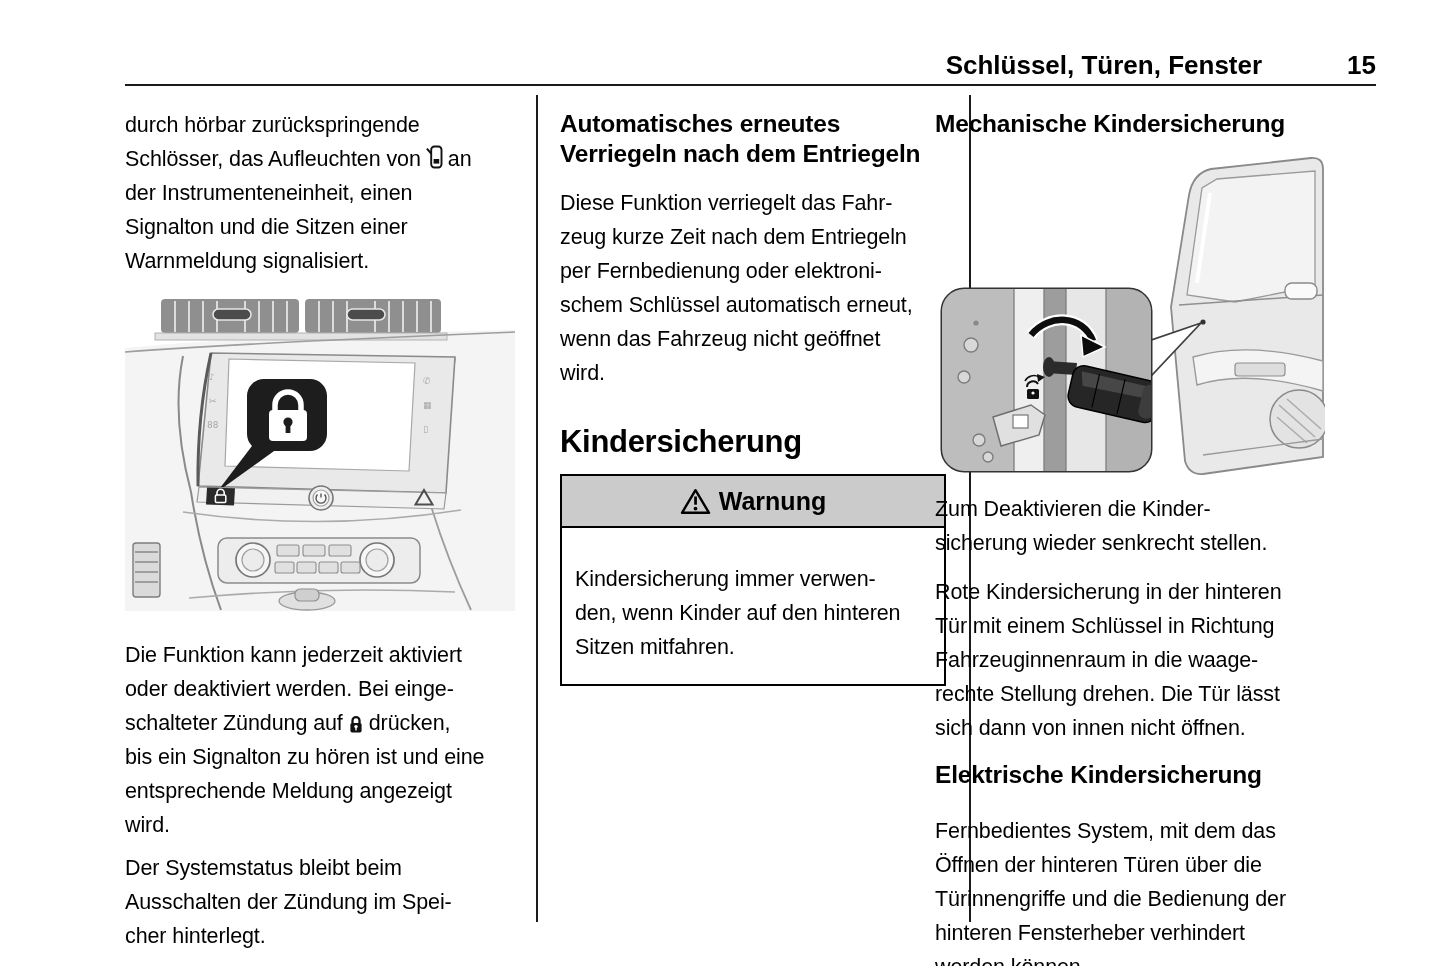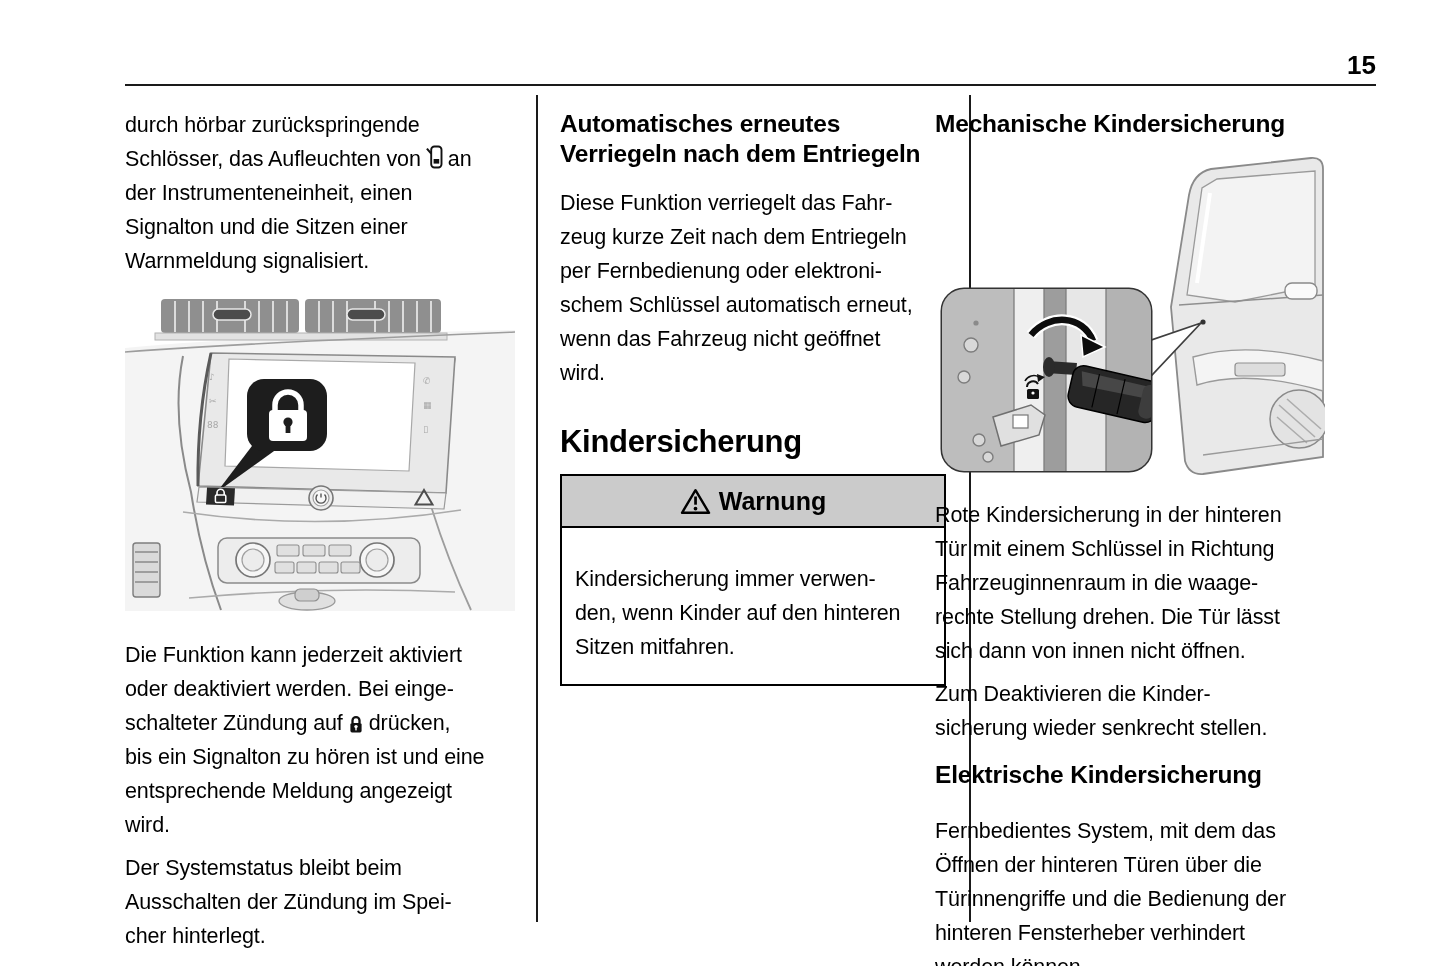--- a/index.html
+++ b/index.html
@@ -57,20 +57,21 @@
     font-size:25px; font-weight:bold;
   }
   .warn-body { padding:34px 13px 20px 13px; }
 </style>
 </head>
 <body>
 
 <div class="page">
 
   <div class="header">
+    <span>Schlüssel, Türen, Fenster</span>
     <span>15</span>
   </div>
   <div class="header-rule"></div>
 
   <div class="v-divider left"></div>
   <div class="v-divider right"></div>
 
   <div class="col col-1">
     <p class="body-text" style="margin-top:8px;"><span>durch hörbar zurückspringende
 Schlösser, das Aufleuchten von</span><svg class="inline-icon" width="17" height="26" viewBox="0 0 17 26">
@@ -287,27 +288,27 @@
               <rect x="92" y="234" width="12" height="10" rx="1.5" fill="#111"></rect>
               <circle cx="98" cy="238" r="1.6" fill="#fff"></circle>
               <path d="M90 226 a10 10 0 0 1 14 -4" stroke="#111" stroke-width="1.6" fill="none"></path>
               <polygon points="102,219 110,222 103,227" fill="#111"></polygon>
             </g>
           </g>
         </g>
       </svg>
     </figure>
 
+    <p class="body-text" style="margin-top:9px;">Zum Deaktivieren die Kinder-
+sicherung wieder senkrecht stellen.</p>
     <p class="body-text" style="margin-top:15px;">Rote Kindersicherung in der hinteren
 Tür mit einem Schlüssel in Richtung
 Fahrzeuginnenraum in die waage-
 rechte Stellung drehen. Die Tür lässt
 sich dann von innen nicht öffnen.</p>
-    <p class="body-text" style="margin-top:9px;">Zum Deaktivieren die Kinder-
-sicherung wieder senkrecht stellen.</p>
     <h3 class="h-col" style="margin-top:15px;">Elektrische Kindersicherung</h3>
     <p class="body-text" style="margin-top:24px;">Fernbedientes System, mit dem das
 Öffnen der hinteren Türen über die
 Türinnengriffe und die Bedienung der
 hinteren Fensterheber verhindert
 werden können.</p>
     <p class="body-text" style="margin-top:17px;">Zwei Versionen sind verfügbar.</p>
   </div>
 
 </div>

